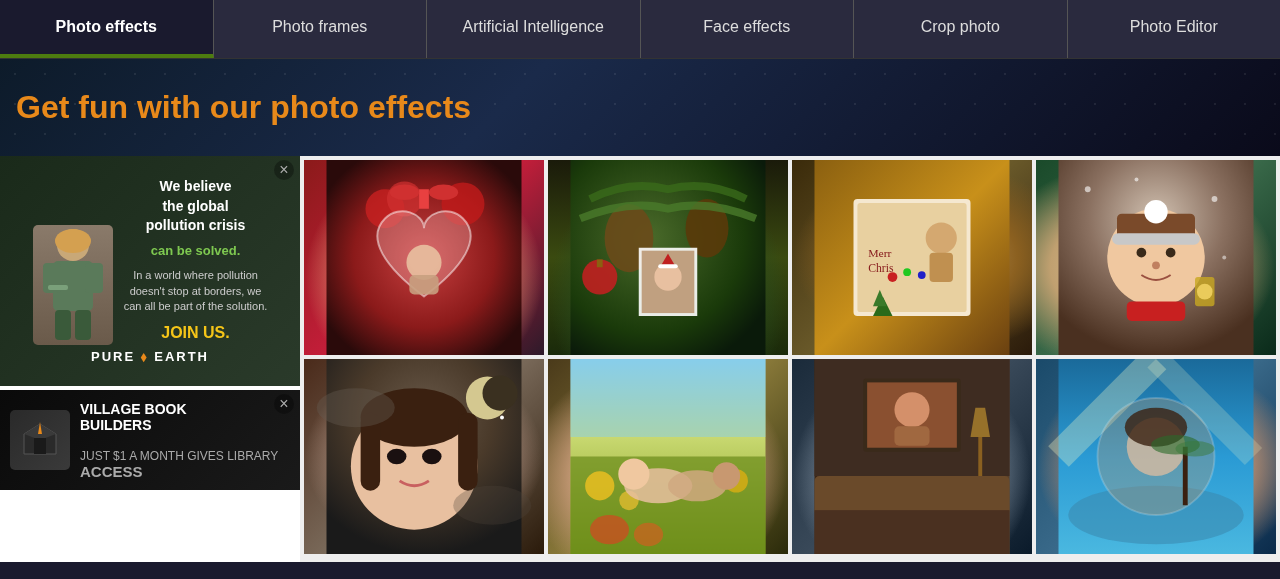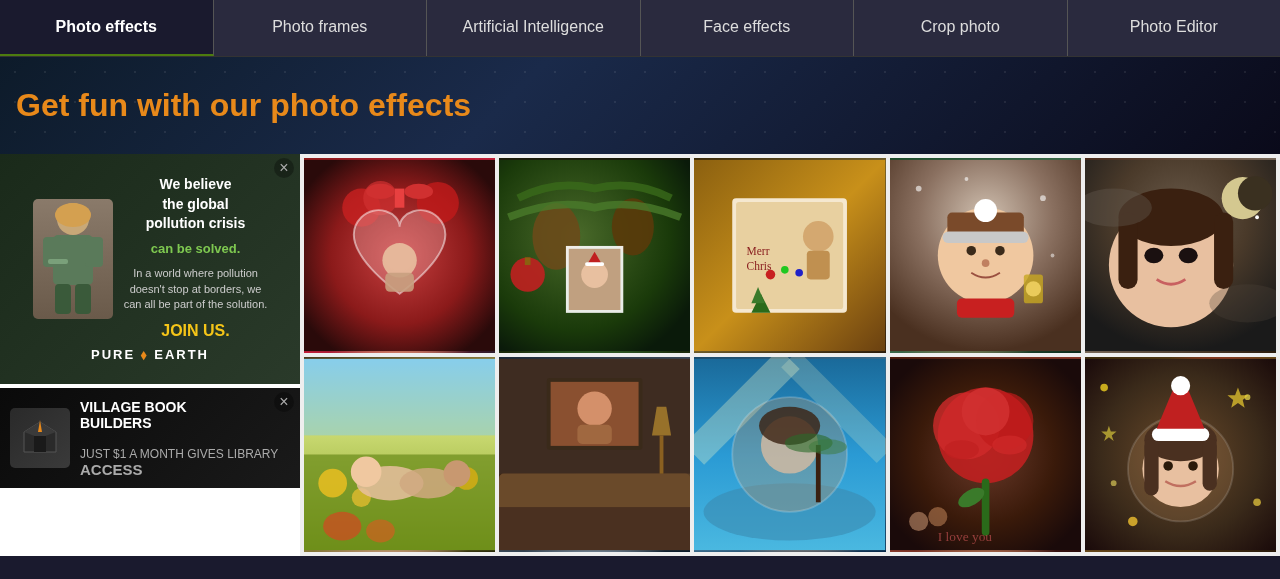--- a/index.html
+++ b/index.html
@@ -23,21 +23,21 @@
       cursor: pointer;
       border-right: 1px solid #555;
       color: #ddd;
       background: #2a2a3e;
       transition: background 0.2s;
     }
     .nav-tab.active {
       background: #1a1a2e;
       color: #fff;
       font-weight: bold;
-      border-bottom: 2px solid #4d7c0f;
+      border-bottom: 4px solid #4d7c0f;
     }
     .nav-tab:last-child { border-right: none; }
 
     
     .hero {
       background: linear-gradient(135deg, #0d1b2a 0%, #1a2a4a 40%, #0a0a1a 100%);
       padding: 30px 16px;
       position: relative;
       overflow: hidden;
     }
@@ -99,21 +99,21 @@
       background: linear-gradient(135deg, #1a2a1a, #2a3a2a);
       display: flex;
       flex-direction: column;
       align-items: center;
       justify-content: center;
       padding: 15px;
       position: relative;
     }
     .ad1-content {
       display: flex;
-      align-items: center;
+      align-items: flex-end;
       gap: 11px;
     }
     .ad1-text {
       color: #fff;
       text-align: center;
       font-size: 13px;
       line-height: 1.4;
     }
     .ad1-text .headline {
       font-weight: bold;
@@ -177,21 +177,21 @@
     }
     .ad2-text { color: #fff; font-size: 12px; }
     .ad2-text .name { font-weight: bold; font-size: 14px; margin-bottom: 16px; }
     .ad2-text .sub { color: #aaa; }
     .ad2-text .access { color: #aaa; font-size: 15px; font-weight: bold; }
 
     
     .photo-grid {
       flex: 1;
       display: grid;
-      grid-template-columns: repeat(5, 1fr);
+      grid-template-columns: repeat(4, 1fr);
       grid-template-rows: repeat(2, 195px);
       gap: 4px;
       padding: 4px;
       background: #eee;
     }
     .grid-item {
       overflow: hidden;
       cursor: pointer;
       position: relative;
     }

